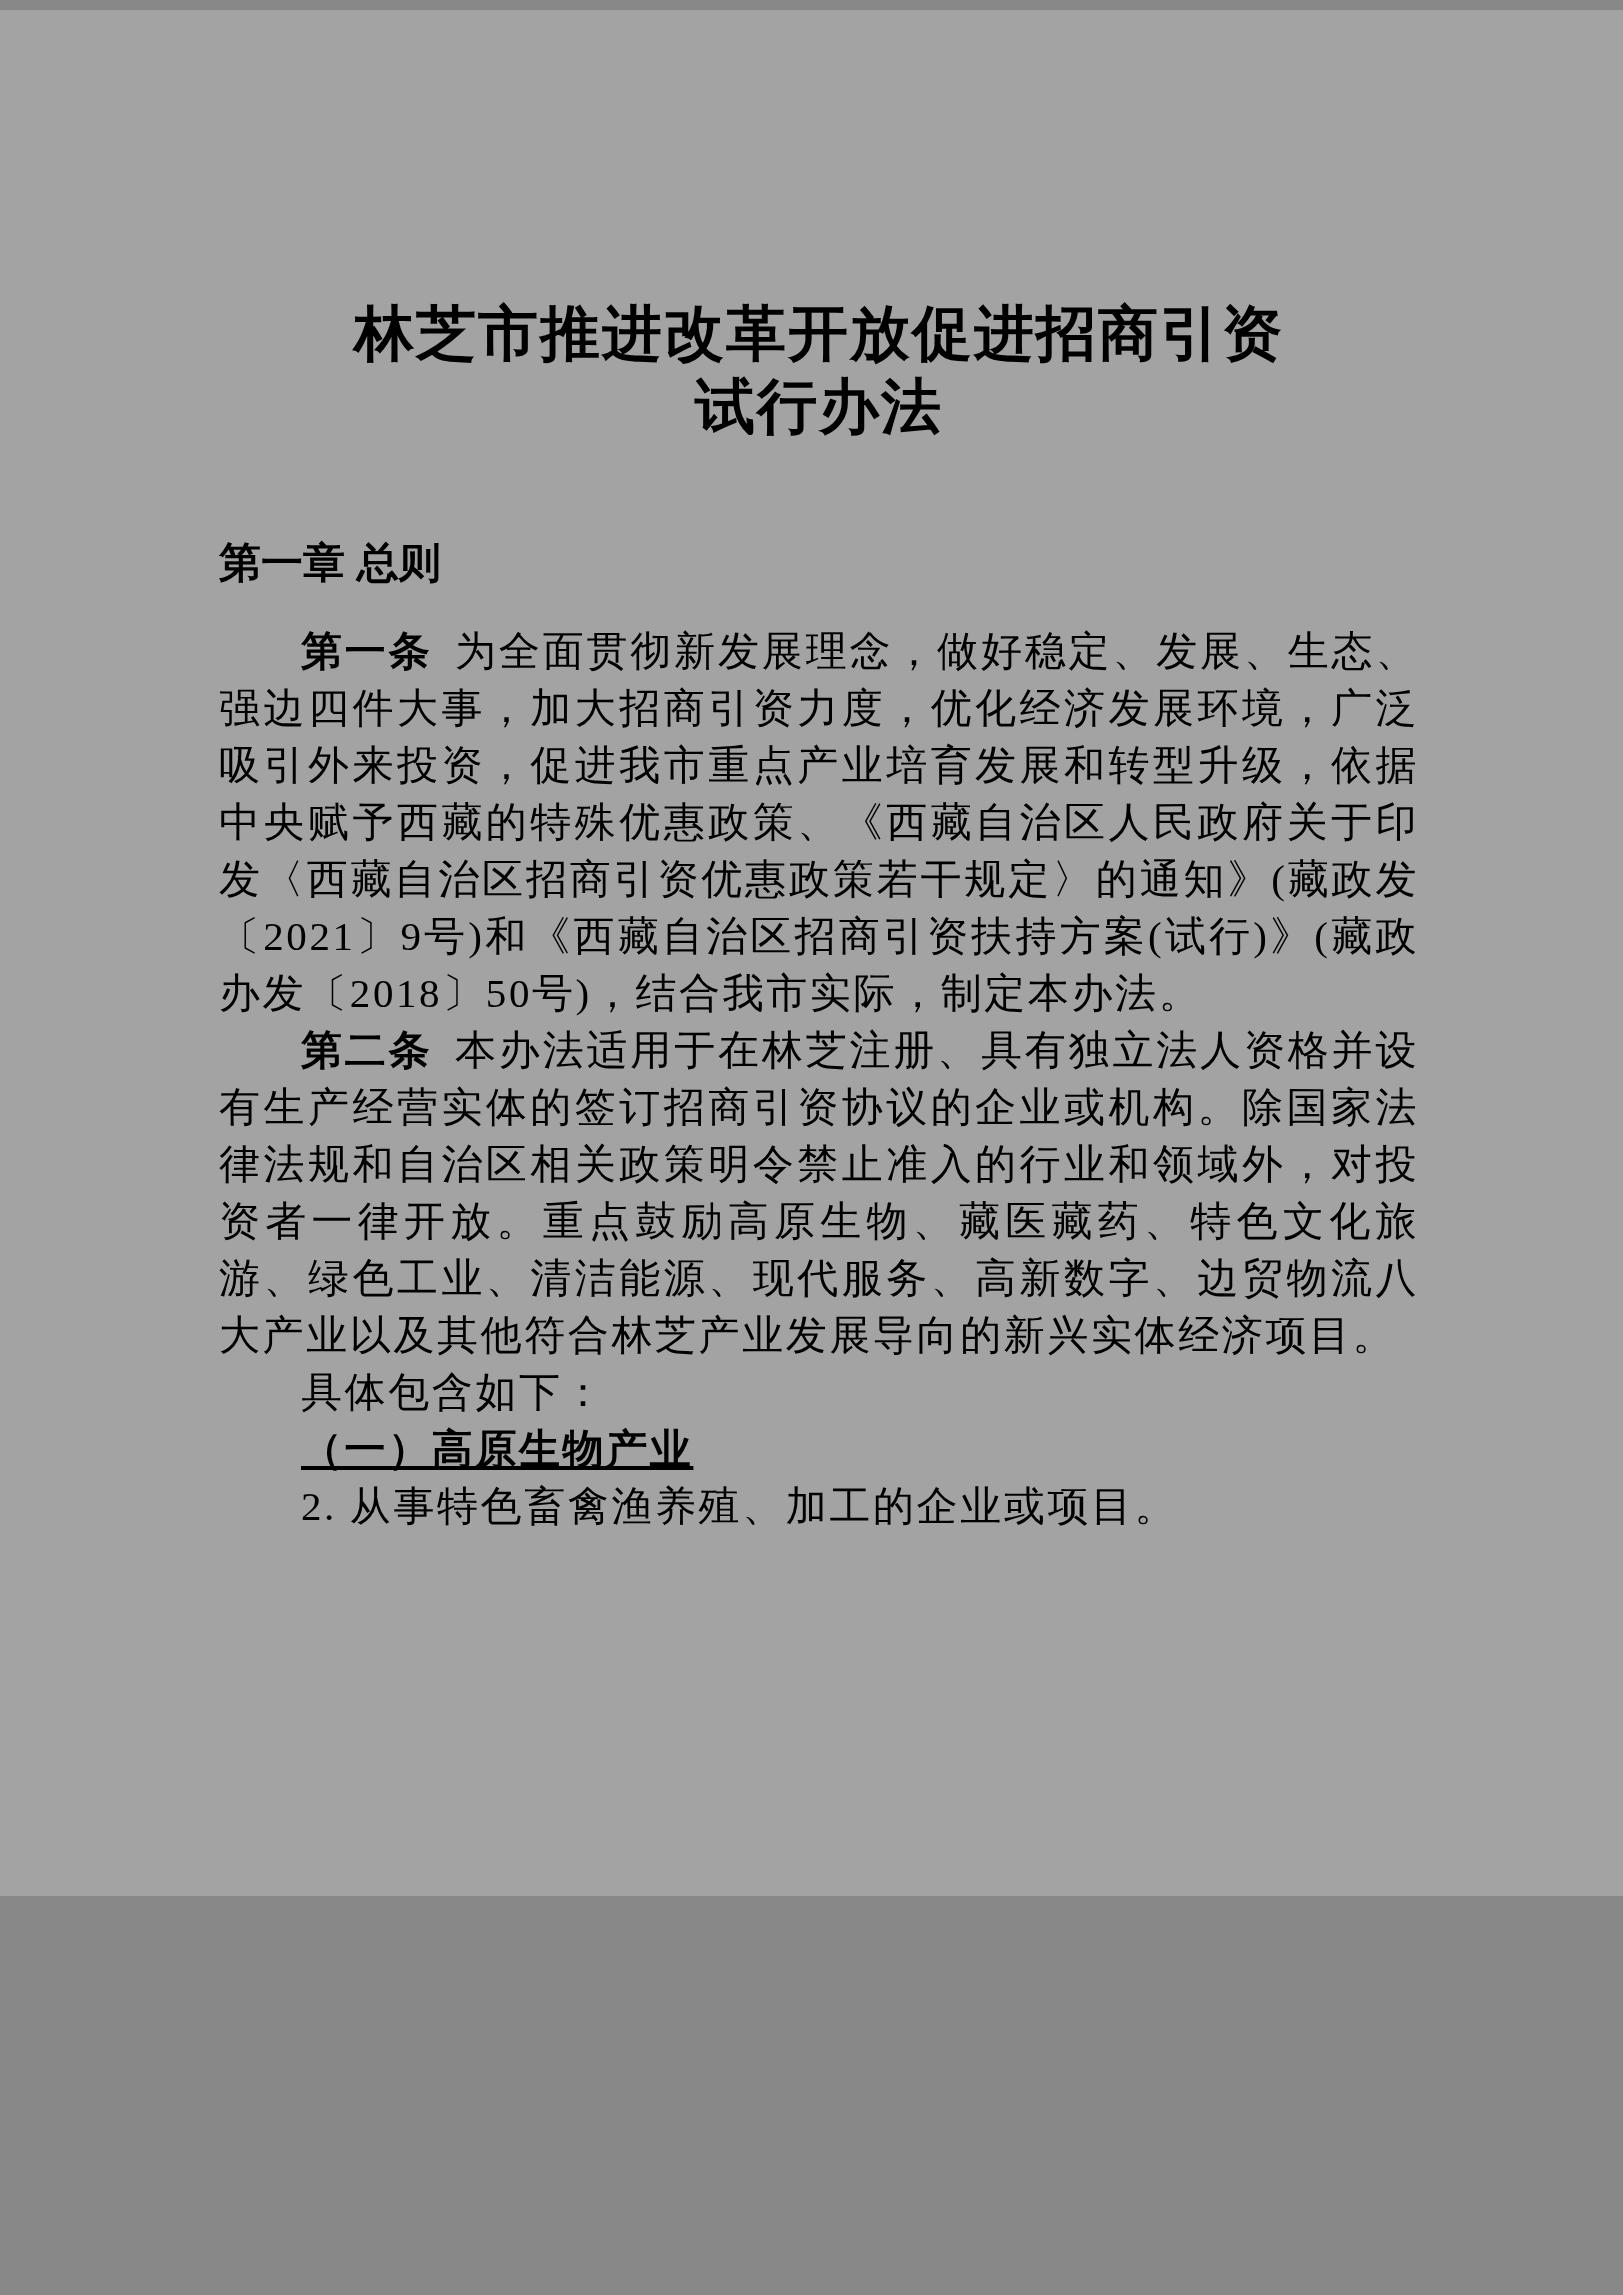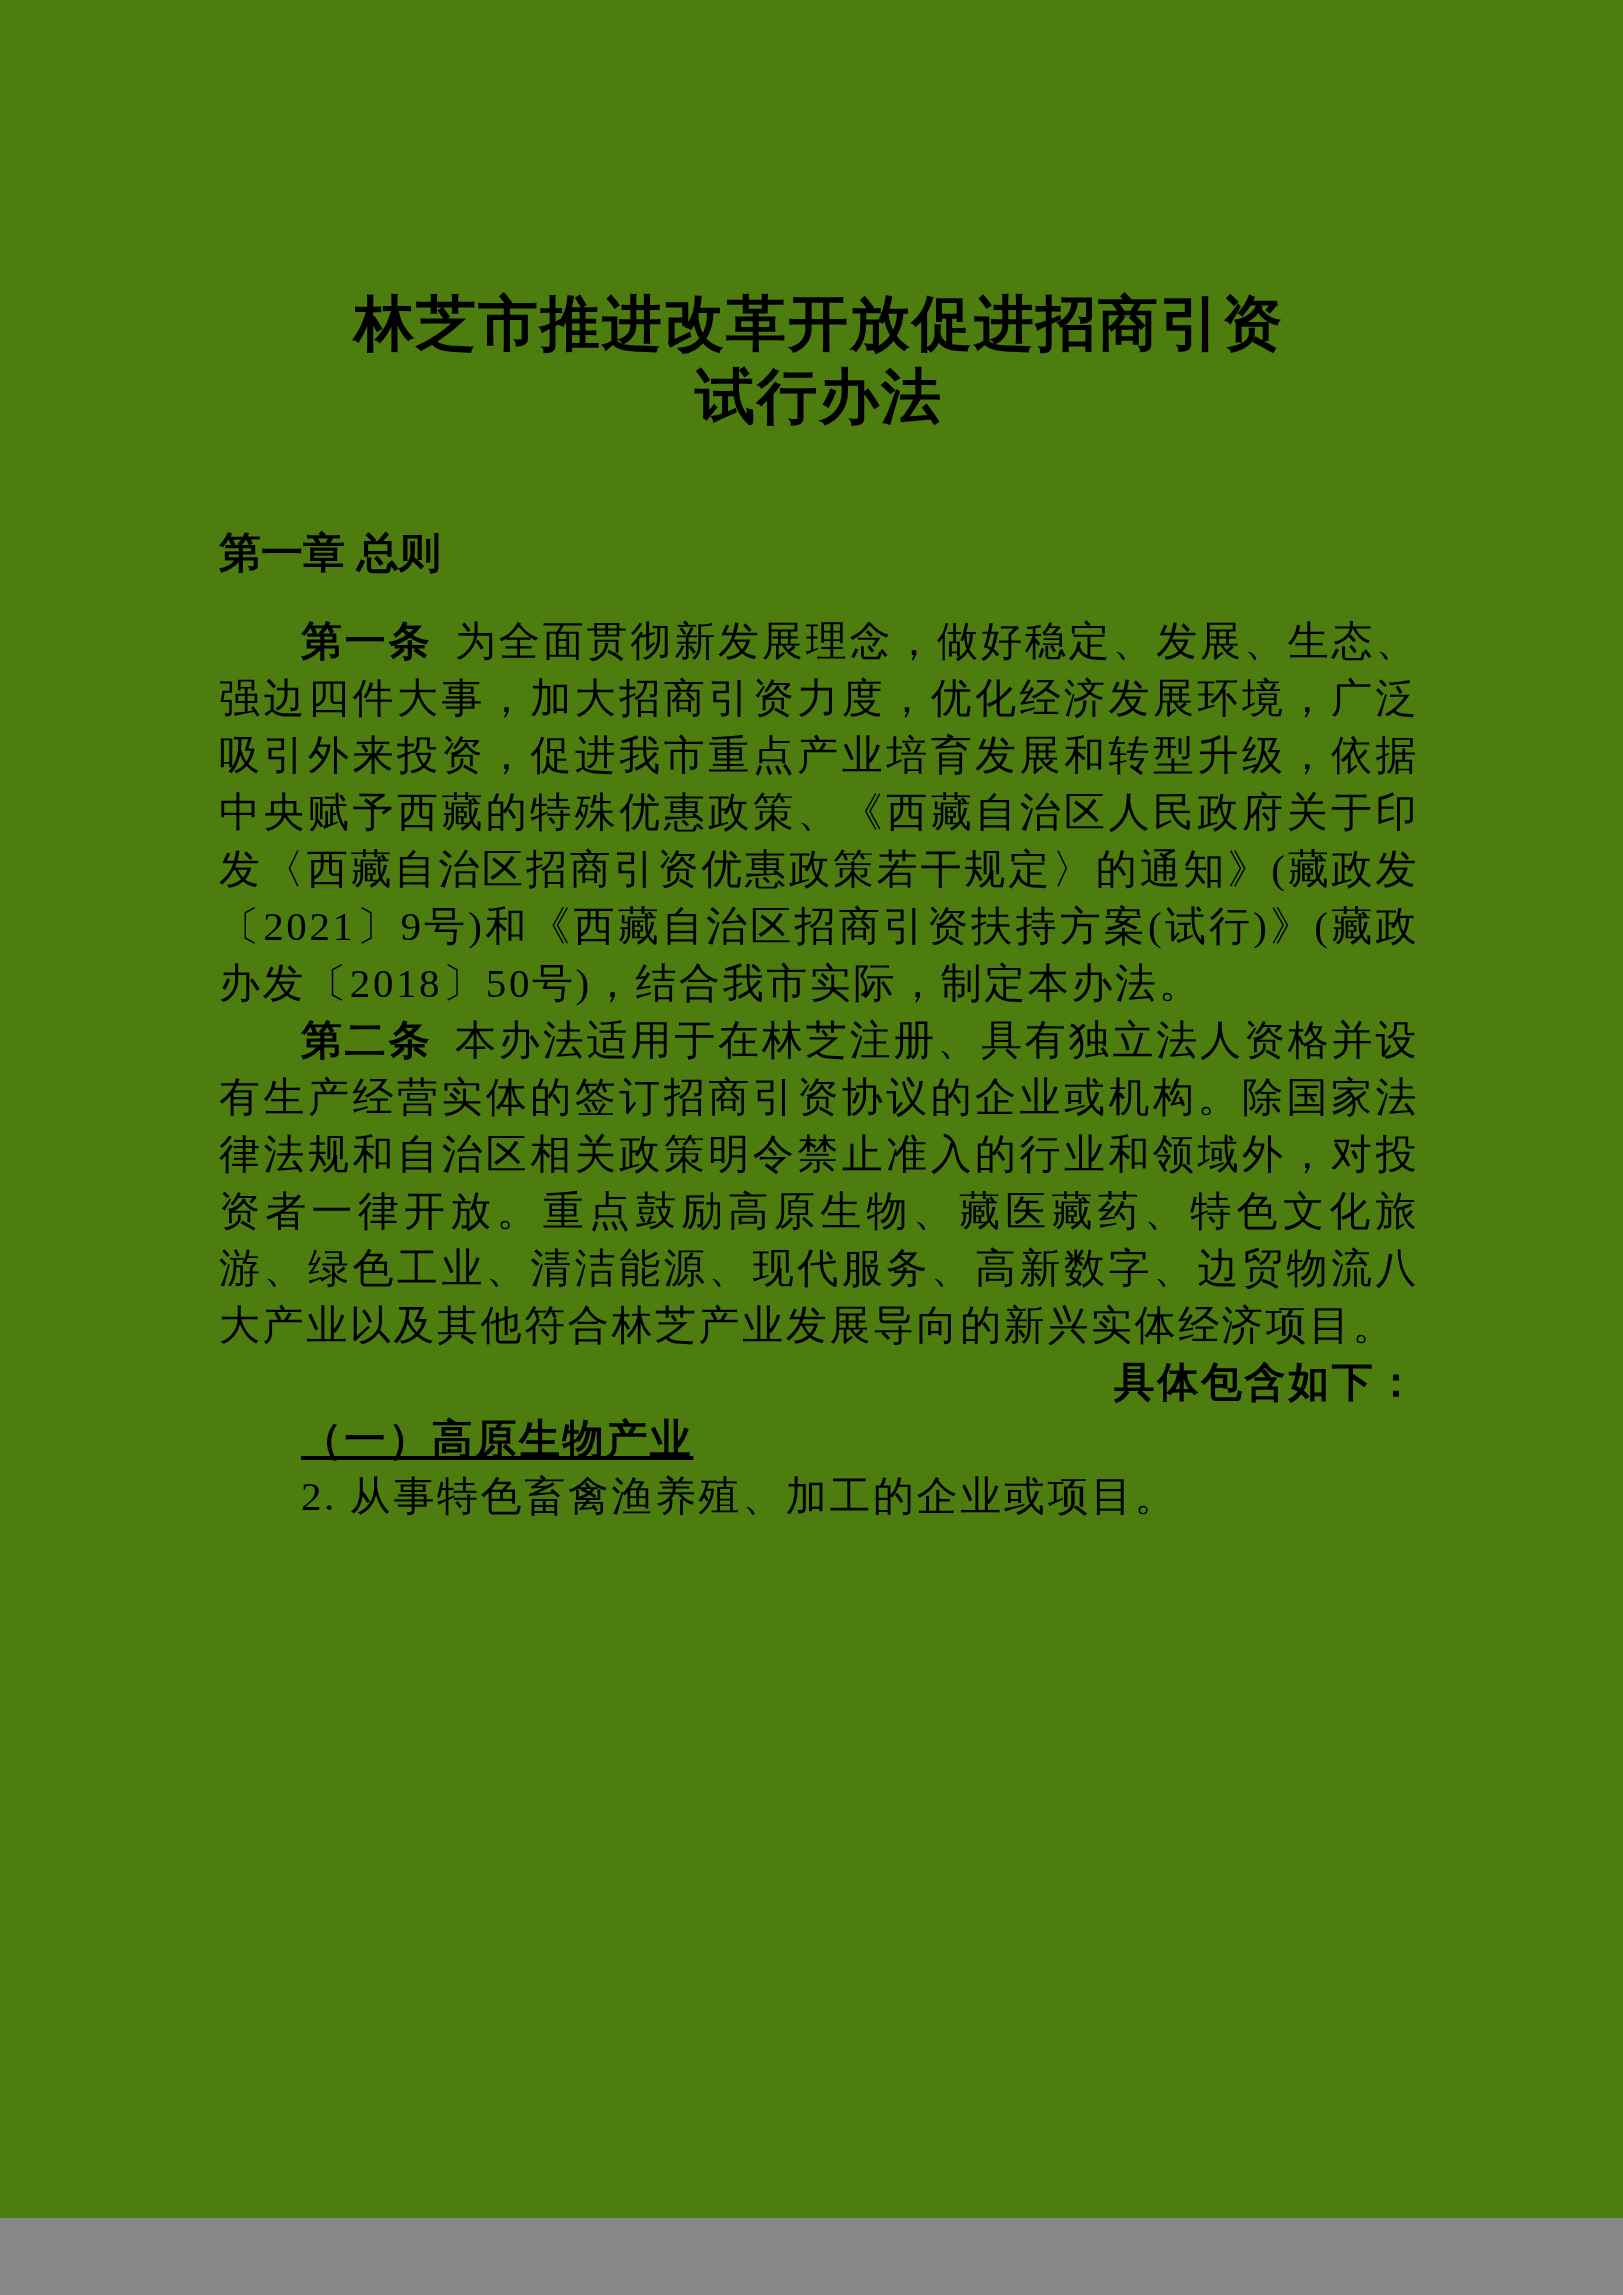--- a/index.html
+++ b/index.html
@@ -3,23 +3,23 @@
 <meta charset="utf-8">
 <style>
   html, body {
     margin: 0;
     padding: 0;
     background: #888;
   }
   .page {
     position: relative;
     width: 1623px;
-    height: 2218px;
-    margin: 0 auto;
-    background: #4d7c0f;
+    height: 1886px;
+    margin: 10px auto;
+    background: #a3a3a3;
     color: #000000;
     box-sizing: border-box;
     padding: 288px 204px 0 219px;
     font-family: "Liberation Serif", "DejaVu Serif", serif;
     overflow: hidden;
   }
   .doc-title {
     text-align: center;
     font-weight: bold;
     font-size: 60px;
@@ -51,22 +51,21 @@
     font-family: "Liberation Sans", "DejaVu Sans", sans-serif;
     margin-right: 0.55em;
   }
   p.section-heading {
     font-weight: bold;
     font-family: "Liberation Sans", "DejaVu Sans", sans-serif;
     text-align: left;
     text-decoration: underline;
   }
   p.intro-line {
-    text-align: right;
-    font-weight: bold;
+    text-align: left;
   }
 </style>
 </head>
 <body>
 
 <div class="page">
 
   <div class="doc-title">
     <div>林芝市推进改革开放促进招商引资</div>
     <div>试行办法</div>

